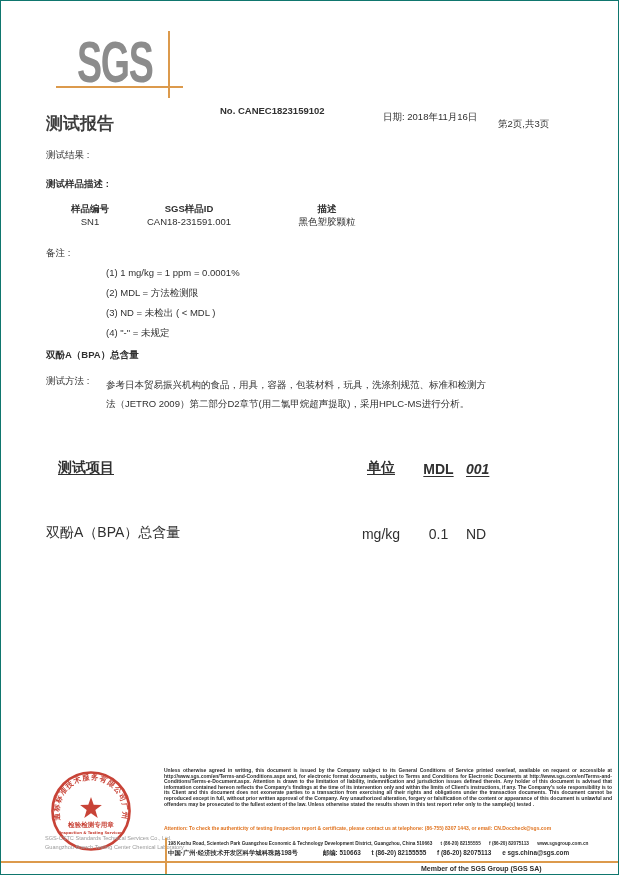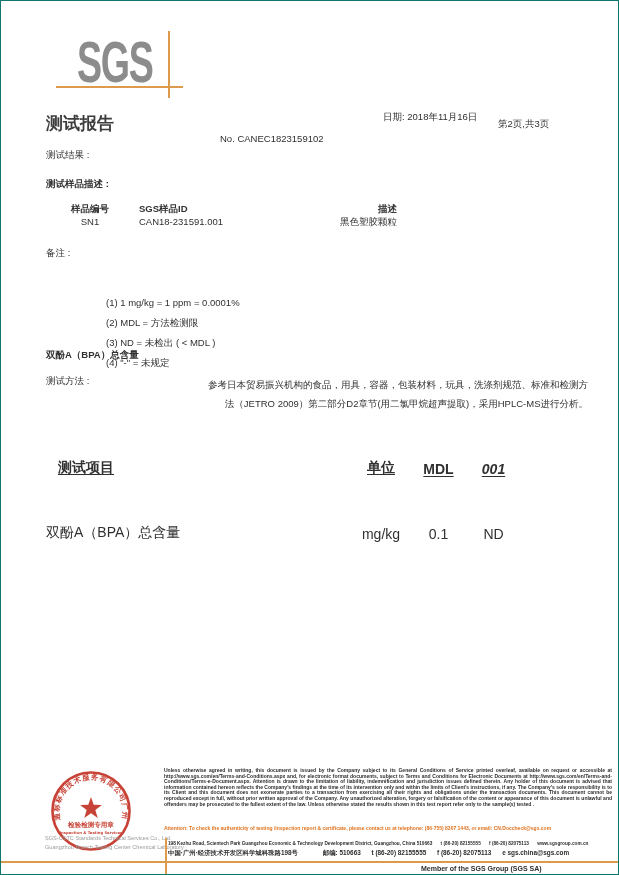--- a/index.html
+++ b/index.html
@@ -21,42 +21,42 @@
     transform:scaleX(.66);transform-origin:left top;
   }
   .orange-hline{background:#dc9a4c;height:2px;}
   .orange-vline{background:#dc9a4c;width:2px;}
 
   
   .report-title{font-size:17px;font-weight:bold;color:#3d3d3d;}
   .hdr-text{font-size:9.5px;color:#303030;}
 
   
-  .body-text{font-size:9.5px;color:#303030;text-align:right;}
+  .body-text{font-size:9.5px;color:#303030;}
   .bold{font-weight:bold;}
   .uline{text-underline-offset:2px;}
 
   
   .sample-table{position:absolute;left:58px;top:202px;font-size:9.5px;color:#303030;}
   .sample-table .row{display:flex;}
   .sample-table .c1{width:62px;text-align:center;}
-  .sample-table .c2{width:100px;text-align:left;margin-left:18px;}
-  .sample-table .c3{width:140px;text-align:right;margin-left:18px;}
+  .sample-table .c2{width:100px;text-align:center;margin-left:18px;}
+  .sample-table .c3{width:140px;text-align:center;margin-left:18px;}
   .sample-table .hrow{font-weight:bold;}
 
   
-  .note-line{font-size:9.5px;color:#303030;margin-top:30px;}
+  .note-line{font-size:9.5px;color:#303030;}
 
   
   .res-table{position:absolute;left:45px;top:417px;width:475px;font-size:14px;color:#303030;}
   .res-table .row{display:flex;align-items:flex-end;}
   .res-table .item{flex:1;}
   .res-table .unit{width:60px;text-align:center;}
   .res-table .mdl{width:55px;text-align:center;}
-  .res-table .r001{width:55px;text-align:center;margin-top:43px;}
+  .res-table .r001{width:55px;margin-top:43px;}
   .res-table .hrow{margin-bottom:6px;}
   .res-table .hrow .item{padding-left:12px;}
   .hcell{font-weight:bold;text-decoration:underline;text-underline-offset:2px;}
   .ital{font-style:italic;}
 
   
   .company-lines{font-size:5.6px;color:#9a9a9a;line-height:1.55;}
   .legal{
     width:448px;font-size:5px;line-height:5.6px;color:#2d2d2d;
     text-align:justify;font-weight:600;letter-spacing:0px;
@@ -77,21 +77,21 @@
 
 <div class="page">
 
   <div class="abs" style="left:76px;top:33px;">
     <div class="logo-text">SGS</div>
   </div>
   <div class="abs orange-hline" style="left:55px;top:85px;width:127px;"></div>
   <div class="abs orange-vline" style="left:167px;top:30px;height:67px;"></div>
 
   <div class="abs report-title" style="left:45px;top:111px;">测试报告</div>
-  <div class="abs hdr-text" style="left:219px;top:132px;">No. CANEC1823159102</div>
+  <div class="abs hdr-text" style="left:219px;top:104px;font-weight:bold;">No. CANEC1823159102</div>
   <div class="abs hdr-text" style="left:382px;top:110px;">日期: 2018年11月16日</div>
   <div class="abs hdr-text" style="left:497px;top:117px;">第2页,共3页</div>
 
   <div class="abs body-text" style="left:45px;top:148px;">测试结果 :</div>
   <div class="abs body-text bold uline" style="left:45px;top:177px;">测试样品描述 :</div>
 
   <div class="sample-table">
     <div class="row hrow">
       <div class="c1">样品编号</div>
       <div class="c2">SGS样品ID</div>

